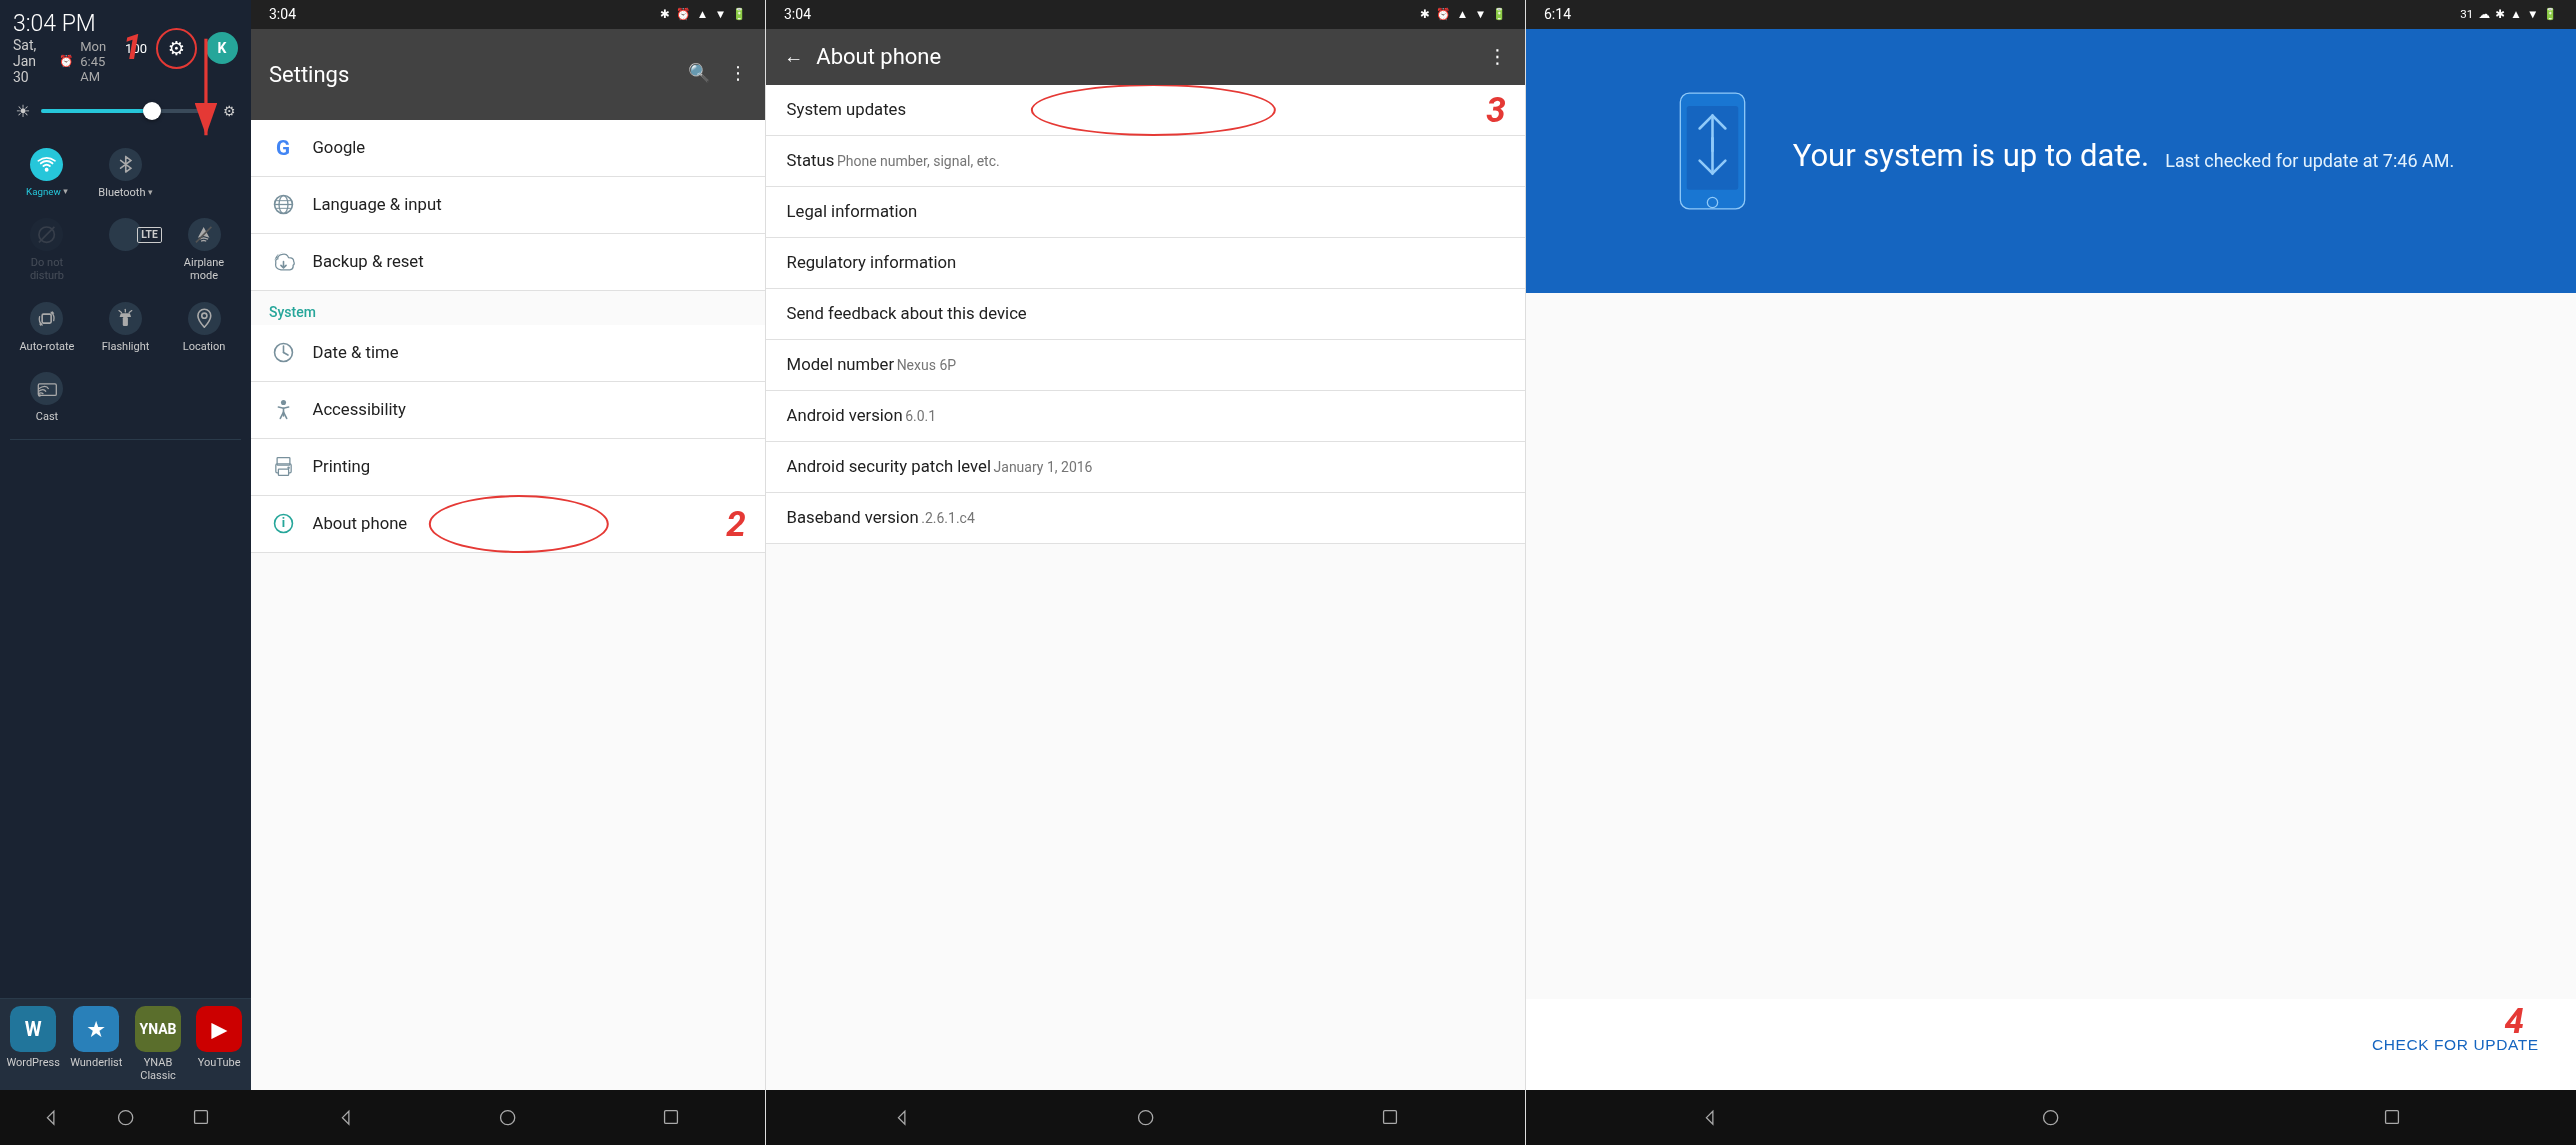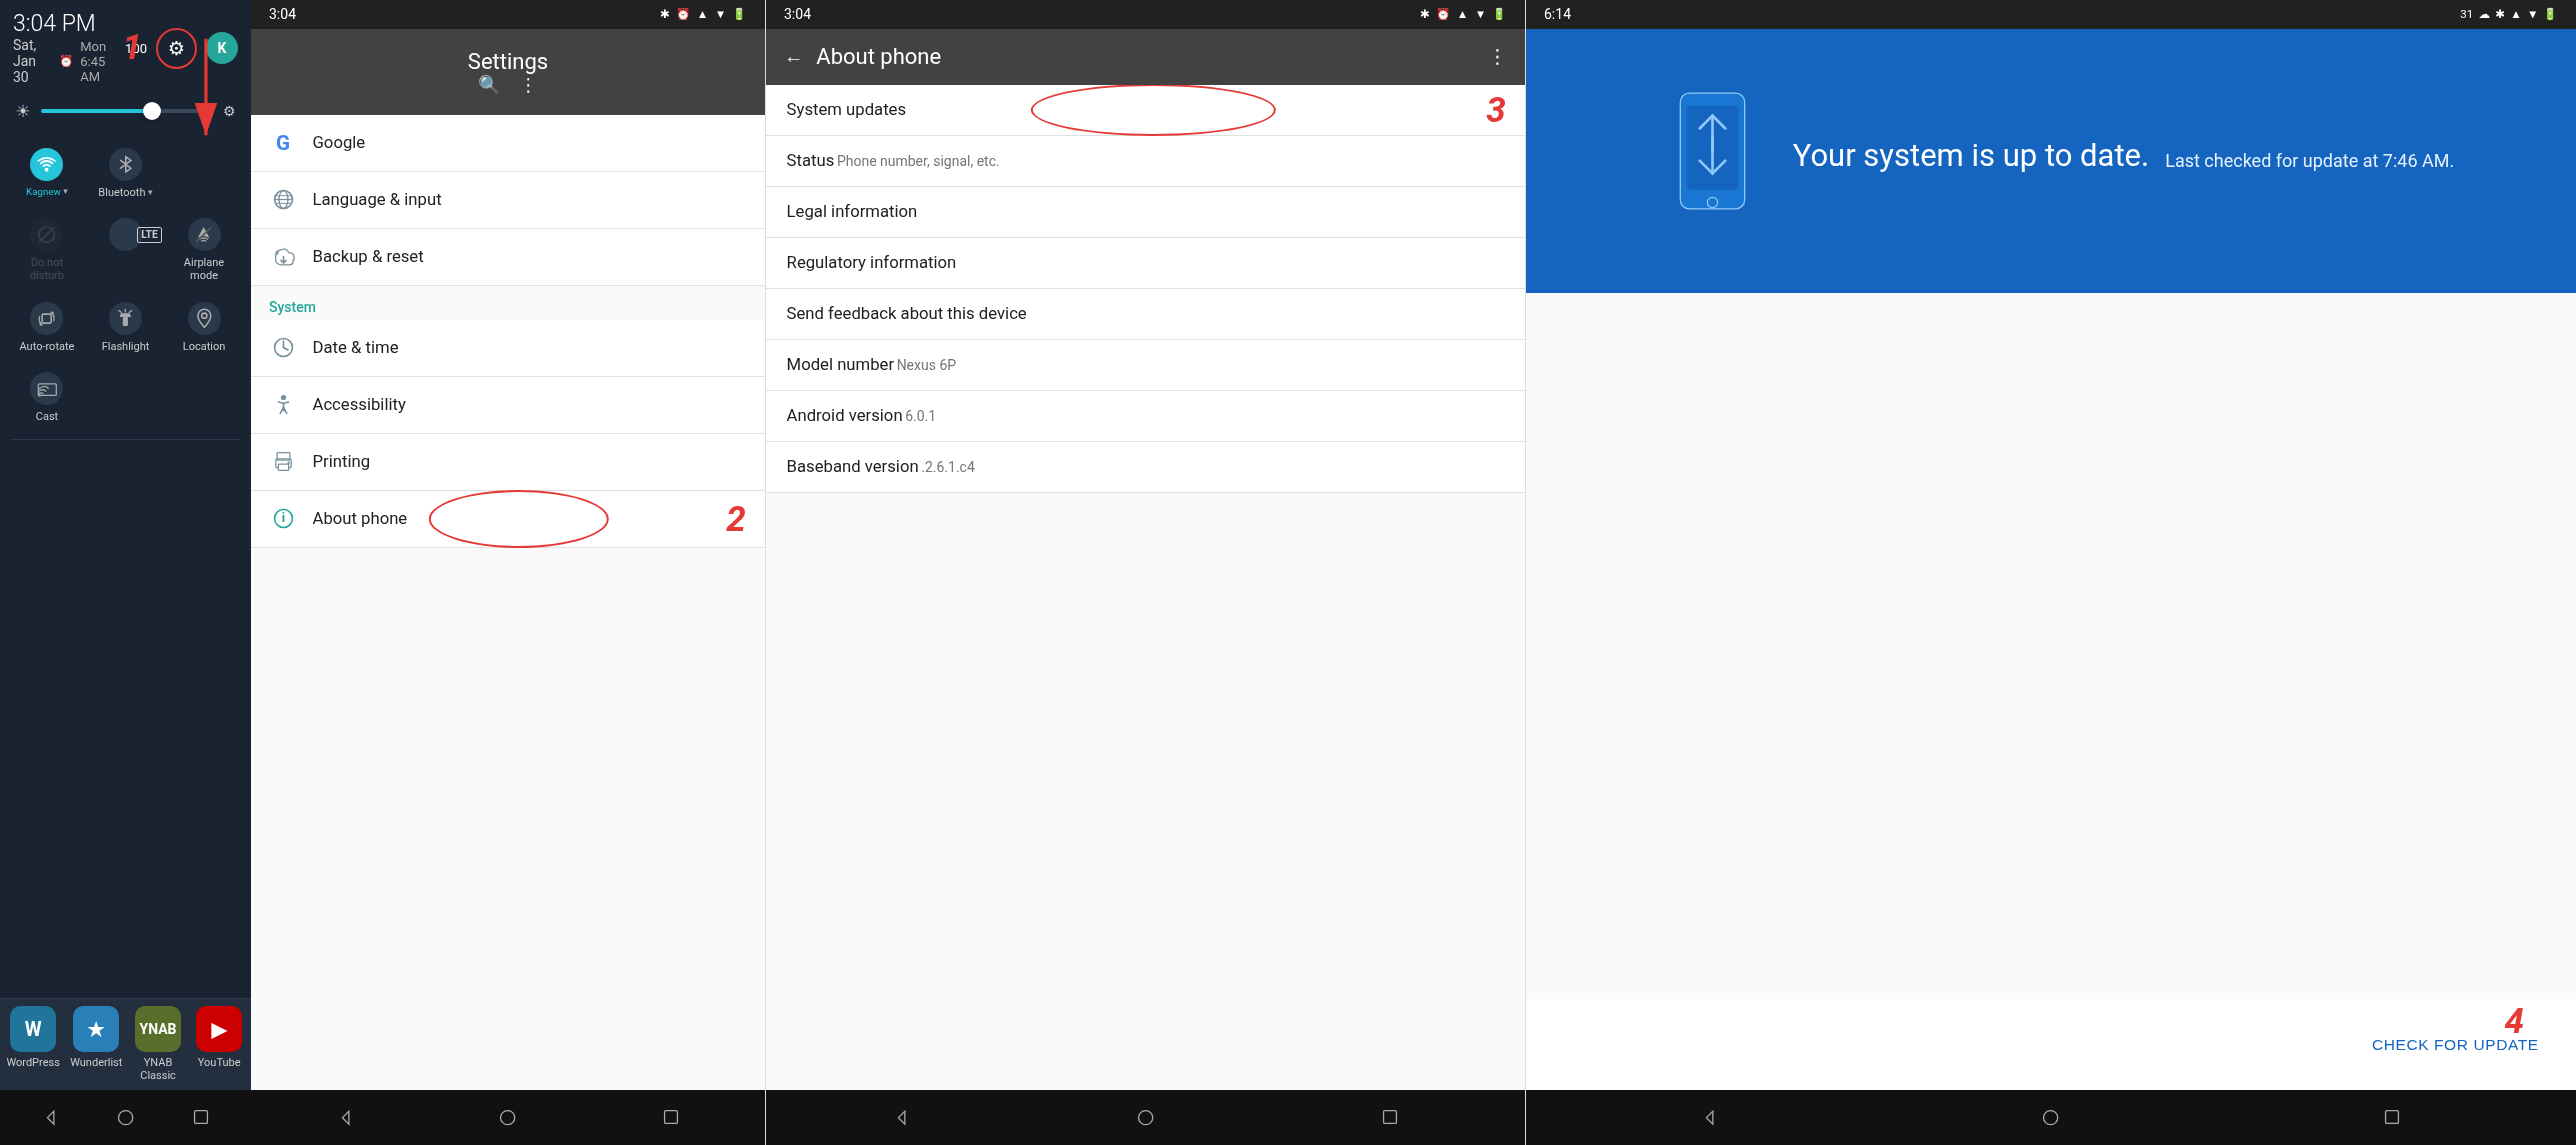--- a/index.html
+++ b/index.html
@@ -232,25 +232,23 @@
       height: 1145px;
       background: #fafafa;
       display: flex;
       flex-direction: column;
       flex-shrink: 0;
       border-right: 0.6px solid #ddd;
     }
 
     .settings-header {
       background: #424242;
-      padding: 20px 18px;
-      display: flex;
-      align-items: center;
+      padding: 33px 18px;
+      display: flex;
       justify-content: space-between;
-      flex-direction: column;
     }
     .settings-title {
       color: #fff;
       font-size: 22px;
       font-weight: 400;
     }
     .header-icons {
       display: flex;
       gap: 18px;
       color: #fff;
@@ -866,20 +864,24 @@
     <div class="about-item">
       <span class="about-item-title">Model number</span>
       <span class="about-item-subtitle">Nexus 6P</span>
     </div>
 
     <div class="about-item">
       <span class="about-item-title">Android version</span>
       <span class="about-item-subtitle">6.0.1</span>
     </div>
 
+    <div class="about-item">
+      <span class="about-item-title">Android security patch level</span>
+      <span class="about-item-subtitle">January 1, 2016</span>
+    </div>
 
     <div class="about-item">
       <span class="about-item-title">Baseband version</span>
       <span class="about-item-subtitle">.2.6.1.c4</span>
     </div>
   </div>
 
   <div class="nav-bar">
     <div class="nav-btn">
       <svg width="19.3" height="19.3" viewBox="0 0 30 30" fill="none">

